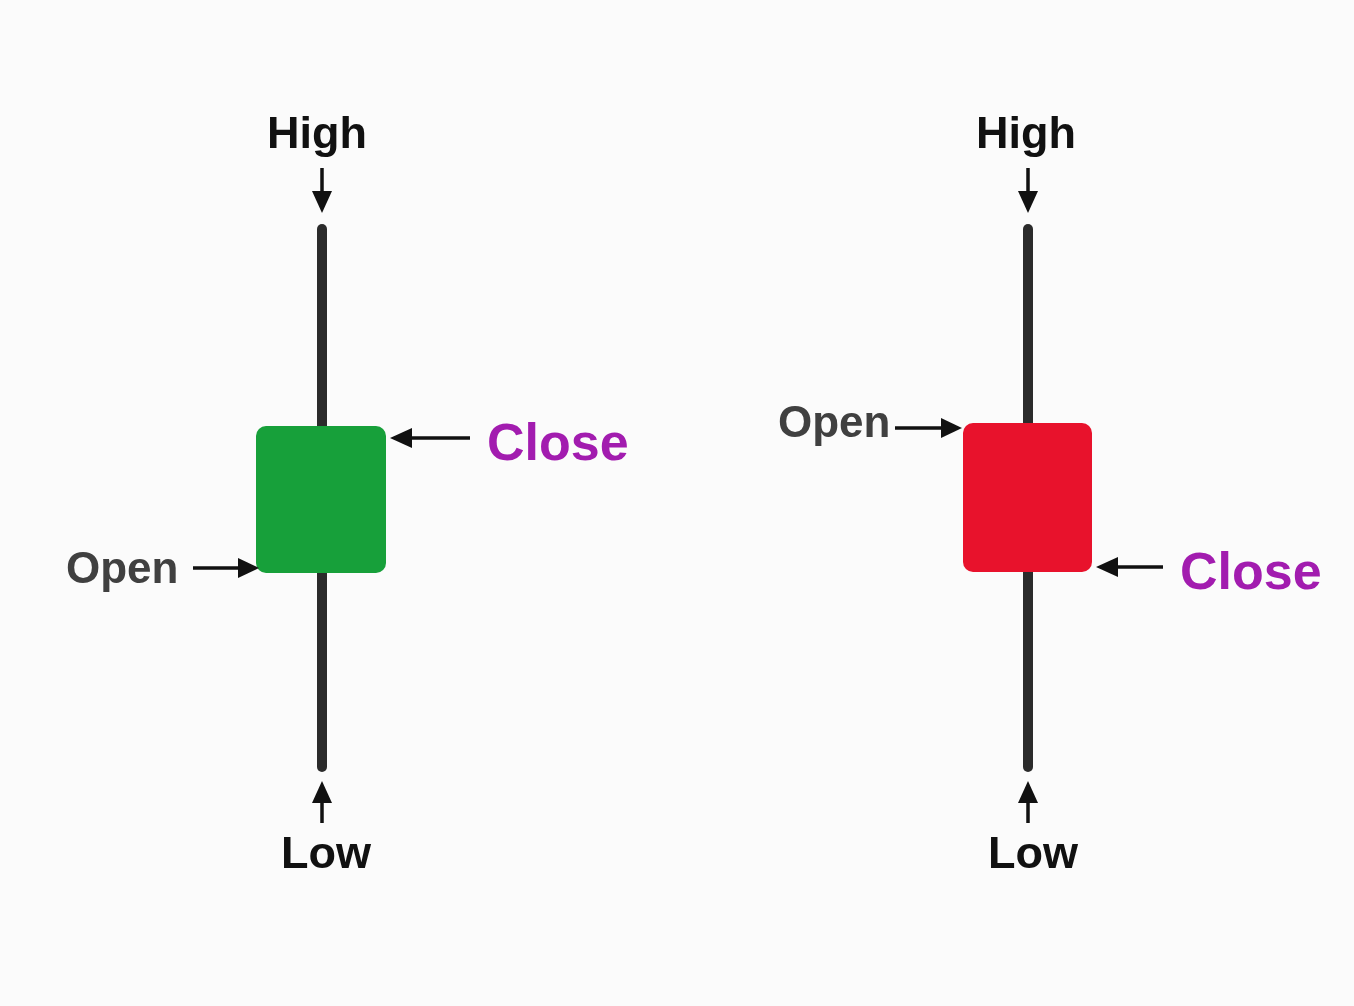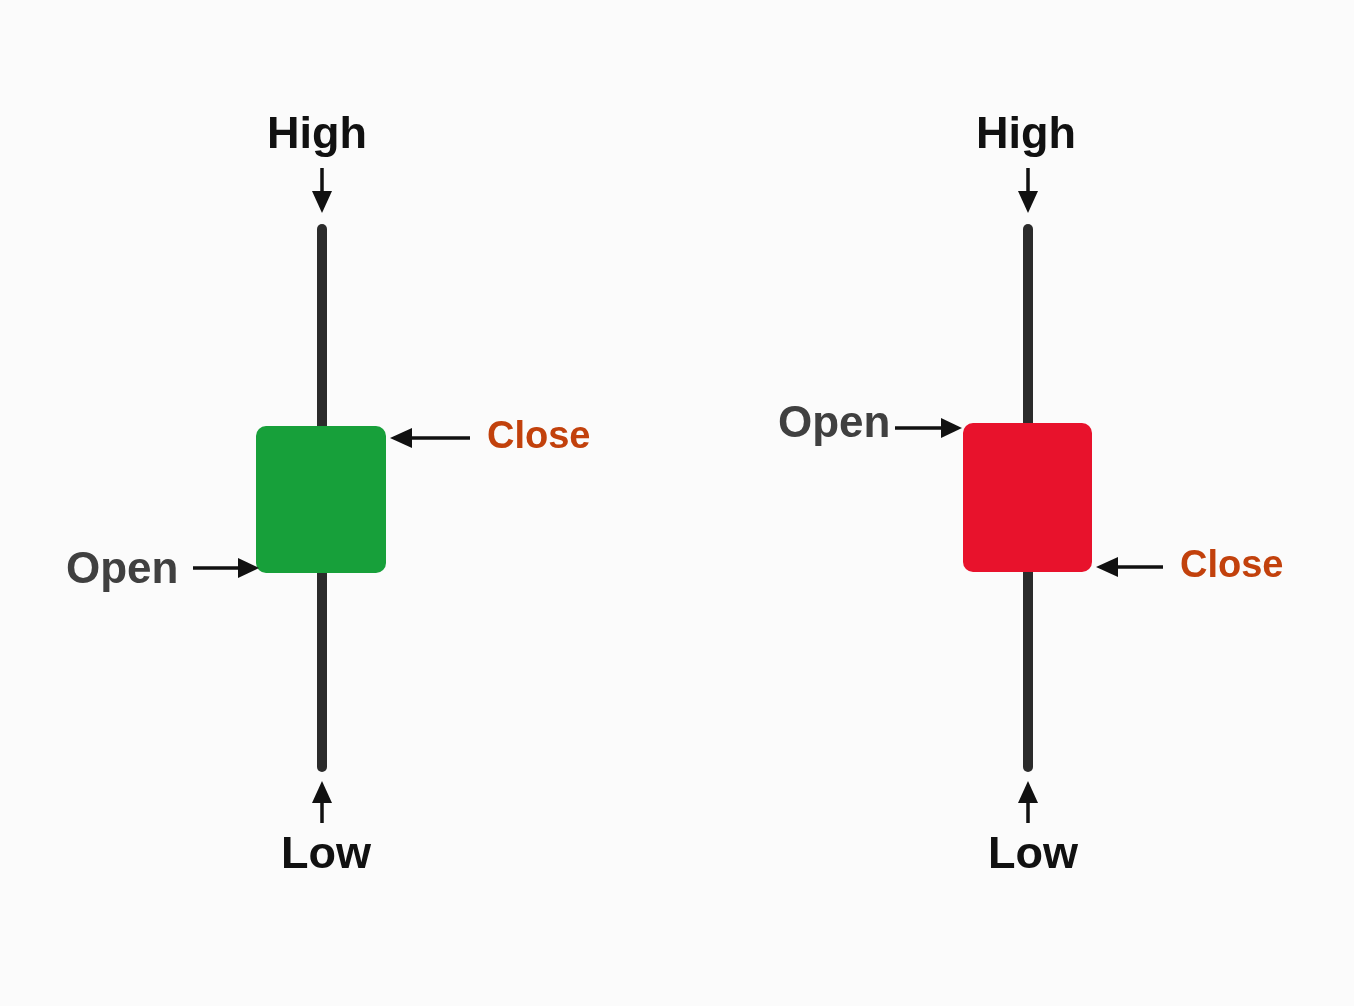--- a/index.html
+++ b/index.html
@@ -49,22 +49,22 @@
   }
   .label.high, .label.low {
     color: #111111;
     font-size: 45px;
   }
   .label.open {
     color: #404040;
     font-size: 44px;
   }
   .label.close {
-    color: #c2410c;
-    font-size: 38px;
+    color: #a21caf;
+    font-size: 52px;
   }
 
   
   .arrows {
     position: absolute;
     top: 0; left: 0;
     width: 1354px;
     height: 1006px;
     pointer-events: none;
   }

